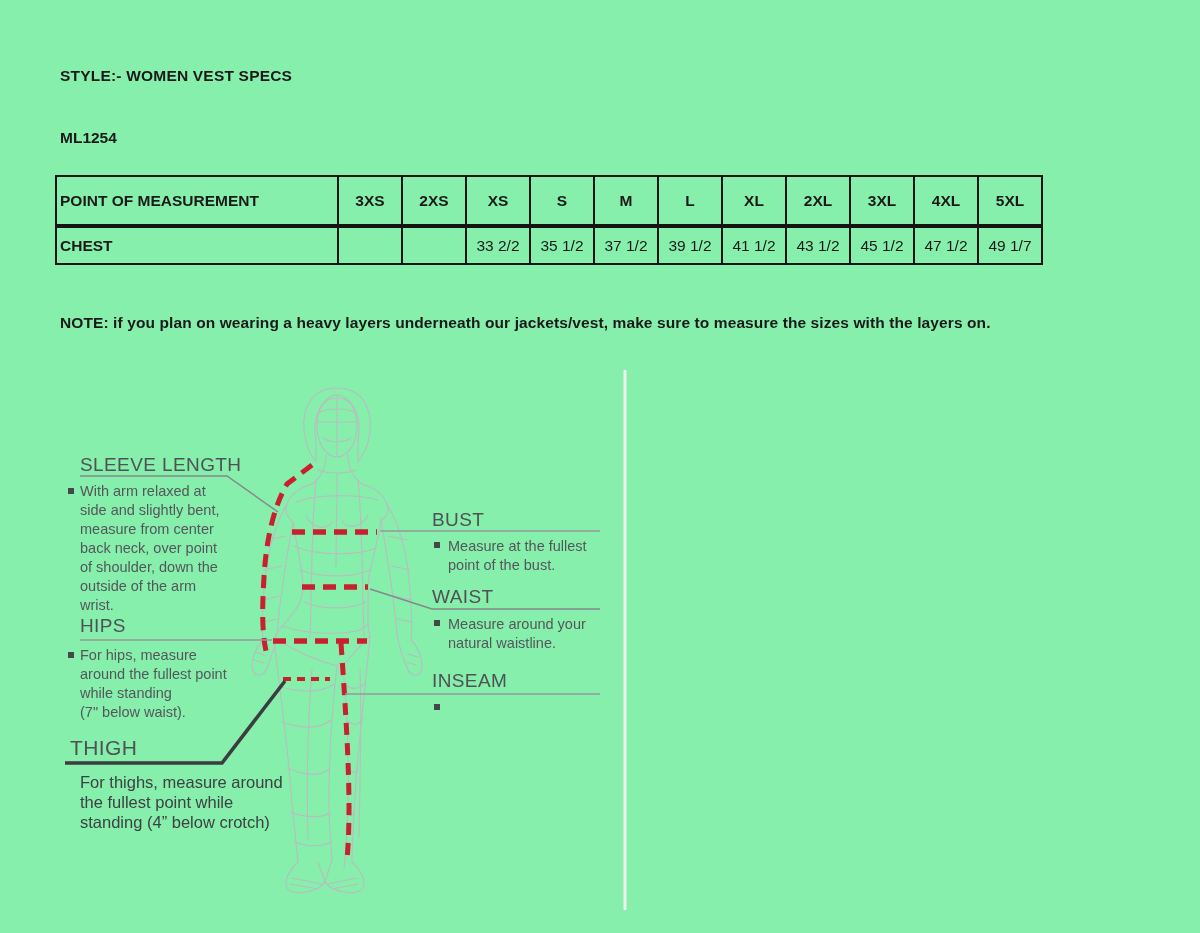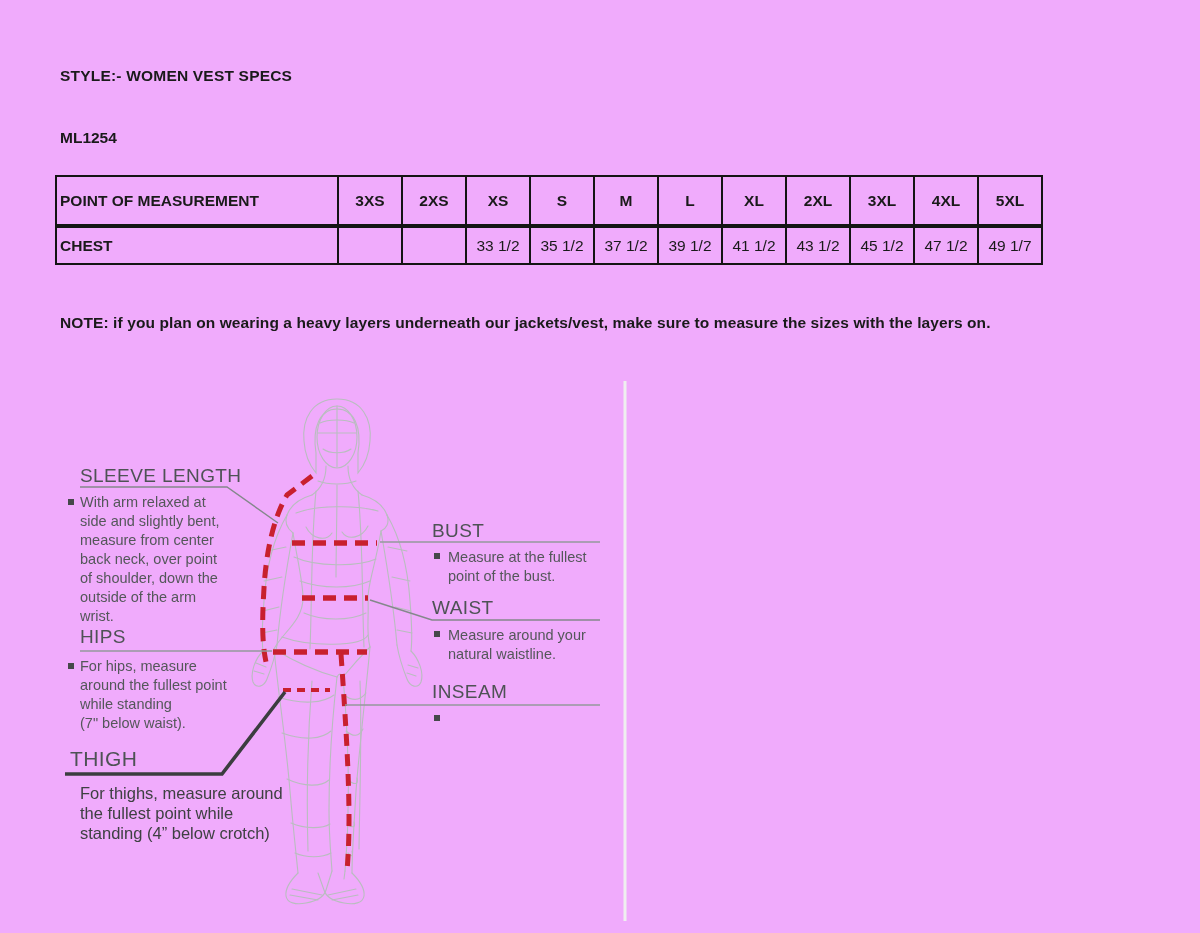--- a/index.html
+++ b/index.html
@@ -1,34 +1,34 @@
 <!DOCTYPE html>
 <html><head>
 <meta charset="utf-8">
 <style>
   html,body { margin:0; padding:0; background:#ffffff; }
   .page {
-    position:relative; width:1200px; height:933px; background:#f0abfc;
+    position:relative; width:1200px; height:933px; background:#86efac;
     font-family:"Liberation Sans", sans-serif; color:#1a1a1a; overflow:hidden;text-decoration:underline;
   }
   .doc-title  { position:absolute; left:60px; top:67px;  font-size:15.5px; font-weight:bold; letter-spacing:0.2px; }
   .style-num  { position:absolute; left:60px; top:129px; font-size:15.5px; font-weight:bold; }
   .note-line  { position:absolute; left:60px; top:314px; font-size:15.5px; font-weight:bold; letter-spacing:0.1px; }
 
   table.size  { position:absolute; left:55px; top:175px; width:986px; border-collapse:collapse; table-layout:fixed; }
   table.size col.pom  { width:282px; }
   table.size col.size { width:64px; }
   table.size th, table.size td { border:2px solid #141414; font-size:15.5px; text-align:center; vertical-align:middle; padding:8px; overflow:hidden; white-space:nowrap; }
   table.size thead th { height:31px; font-weight:bold; border-bottom:4px solid #141414; }
   table.size tbody tr { height:38px; }
   table.size th.pomh, table.size th.rowlabel { text-align:left; padding-left:3px; }
   table.size tbody th.rowlabel { font-weight:bold; }
   table.size tbody td { font-weight:normal; }
 
-  .diagram { position:absolute; left:60px; top:381px; width:570px; height:545px; }
+  .diagram { position:absolute; left:60px; top:370px; width:570px; height:545px; }
   .diagram svg { position:absolute; left:0; top:0; }
   .dlabel { position:absolute; font-size:19px; color:#4e5255; letter-spacing:0.4px; white-space:nowrap; }
   .ddesc  { position:absolute; font-size:14.5px; line-height:19px; color:#54575a; white-space:pre-line; }
   .ddesc.thigh { font-size:16.5px; line-height:20px; color:#3e4042; }
   .bullet { position:absolute; width:6px; height:6px; background:#45484a; }
 </style>
 </head>
 <body>
 
 <div class="page">
@@ -65,21 +65,21 @@
           <th>3XL</th>
           <th>4XL</th>
           <th>5XL</th>
         </tr>
       </thead>
       <tbody>
         <tr>
           <th class="rowlabel">CHEST</th>
           <td></td>
           <td></td>
-          <td>33 1/2</td>
+          <td>33 2/2</td>
           <td>35 1/2</td>
           <td>37 1/2</td>
           <td>39 1/2</td>
           <td>41 1/2</td>
           <td>43 1/2</td>
           <td>45 1/2</td>
           <td>47 1/2</td>
           <td>49 1/7</td>
         </tr>
       </tbody>

